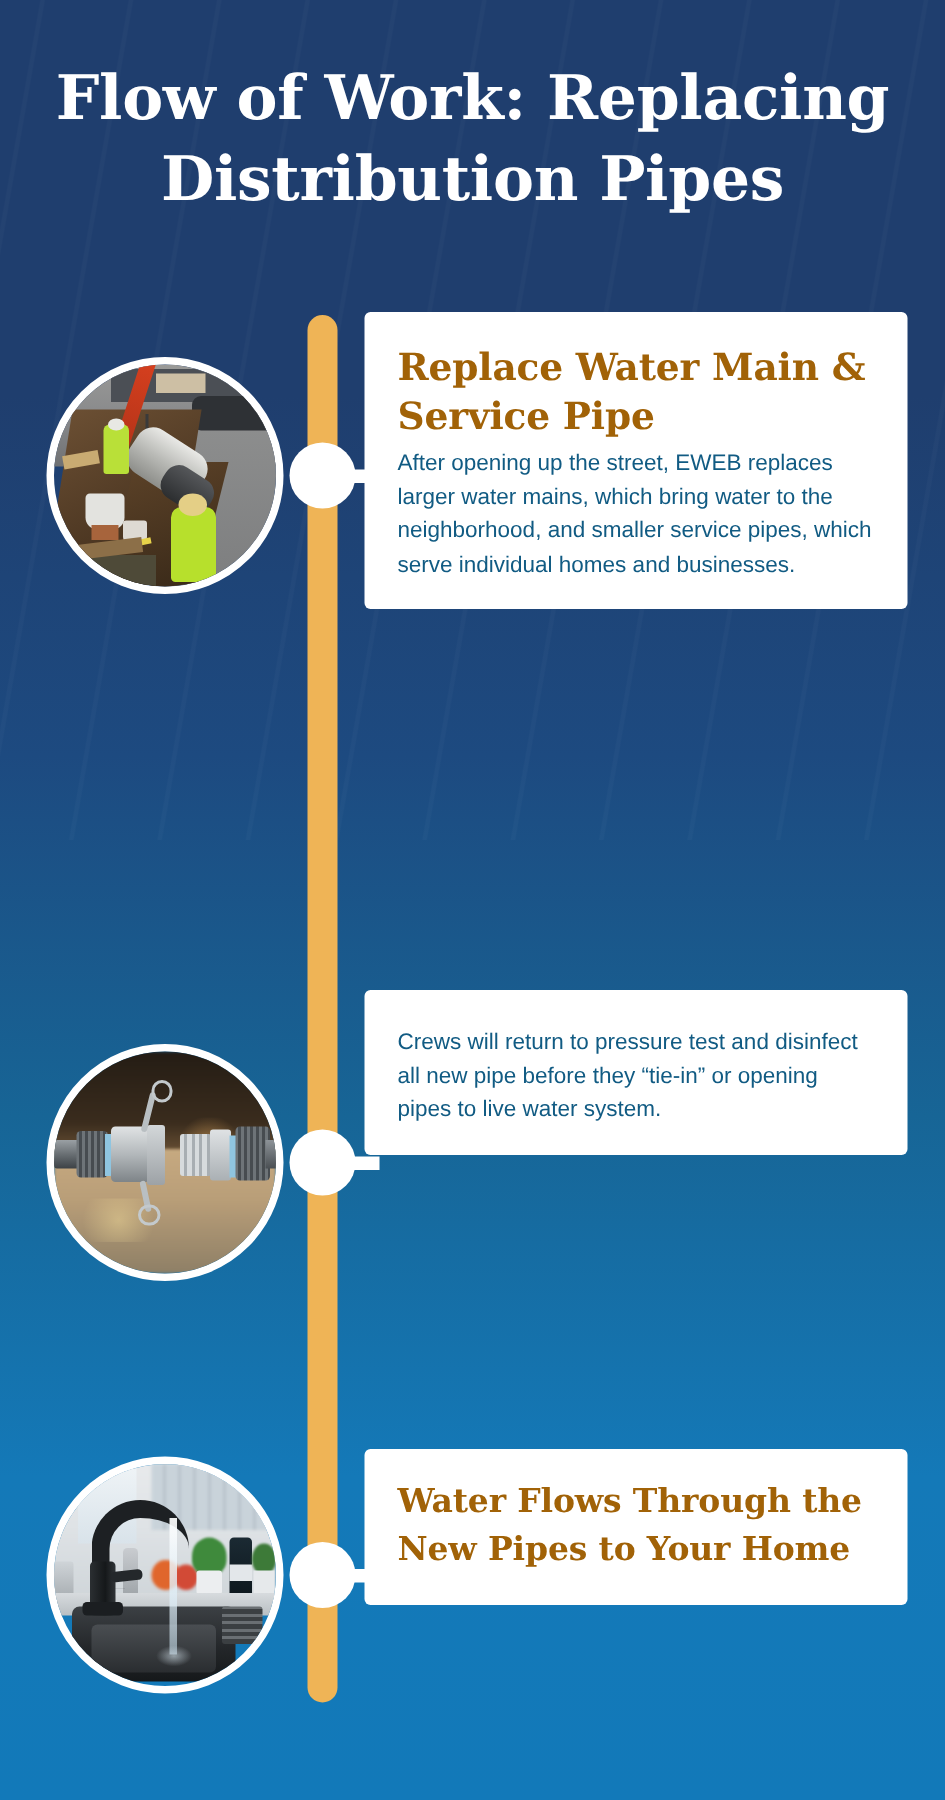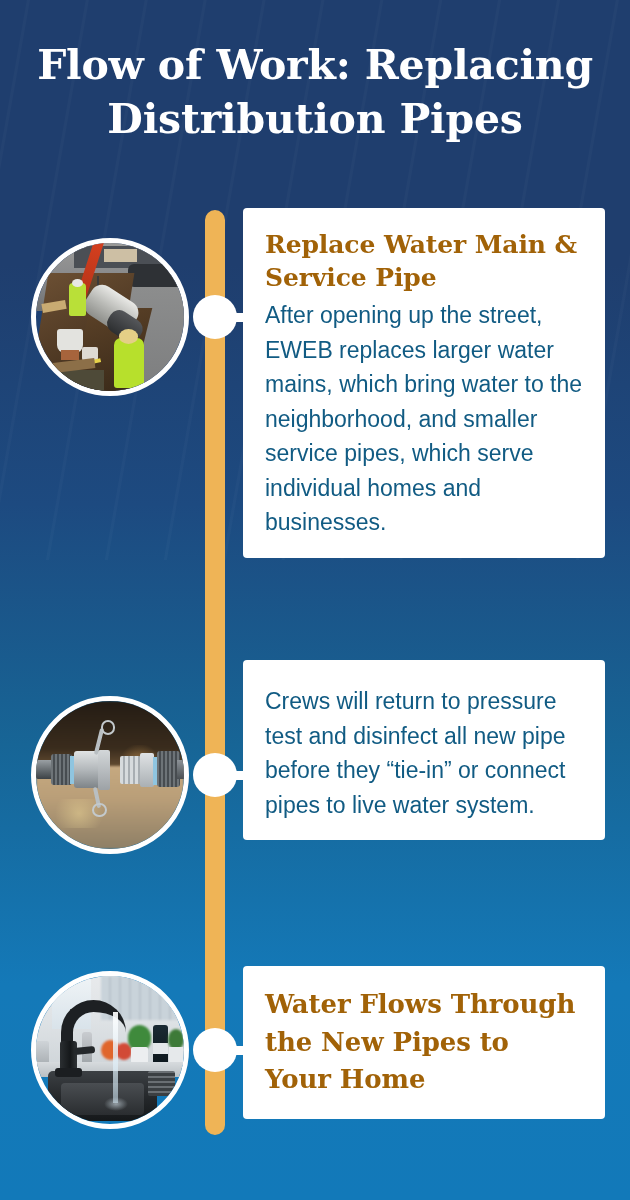--- a/index.html
+++ b/index.html
@@ -106,25 +106,25 @@
     font-family: "DejaVu Serif", "Liberation Serif", serif;
     font-weight: bold;
     font-size: 25px;
     line-height: 1.32;
     letter-spacing: -0.1px;
   }
   .card-body {
     margin: 4px 0 0 0;
     color: #115b83;
     font-family: "Liberation Sans", sans-serif;
-    font-size: 23px;
+    font-size: 15px;
     line-height: 1.5;
   }
   .card-3 .card-heading {
-    font-size: 26px;
+    font-size: 22px;
     line-height: 1.45;
   }
 
   
   .photo {
     position: absolute;
     left: 31px;
     width: 158px;
     height: 158px;
     border-radius: 50%;
@@ -366,21 +366,21 @@
       <div class="p2-arm2b"></div>
       <div class="p2-rbody"></div>
       <div class="p2-rmid"></div>
       <div class="p2-rband"></div>
       <div class="p2-rnut"></div>
       <div class="p2-rtail"></div>
     </div>
   </div>
 
   <div class="card card-2" style="top:660px;">
-    <p class="card-body">Crews will return to pressure test and disinfect all new pipe before they “tie-in” or connect pipes to live water system.</p>
+    <p class="card-body">Crews will return to pressure test and disinfect all new pipe before they “tie-in” or opening pipes to live water system.</p>
   </div>
 
   <div class="photo" style="top:971px;">
     <div class="scene">
       <div class="p3-wall"></div>
       <div class="p3-window"></div>
       <div class="p3-tile"></div>
       <div class="p3-leftobj"></div>
       <div class="p3-soap"></div>
       <div class="p3-fruit1"></div>

